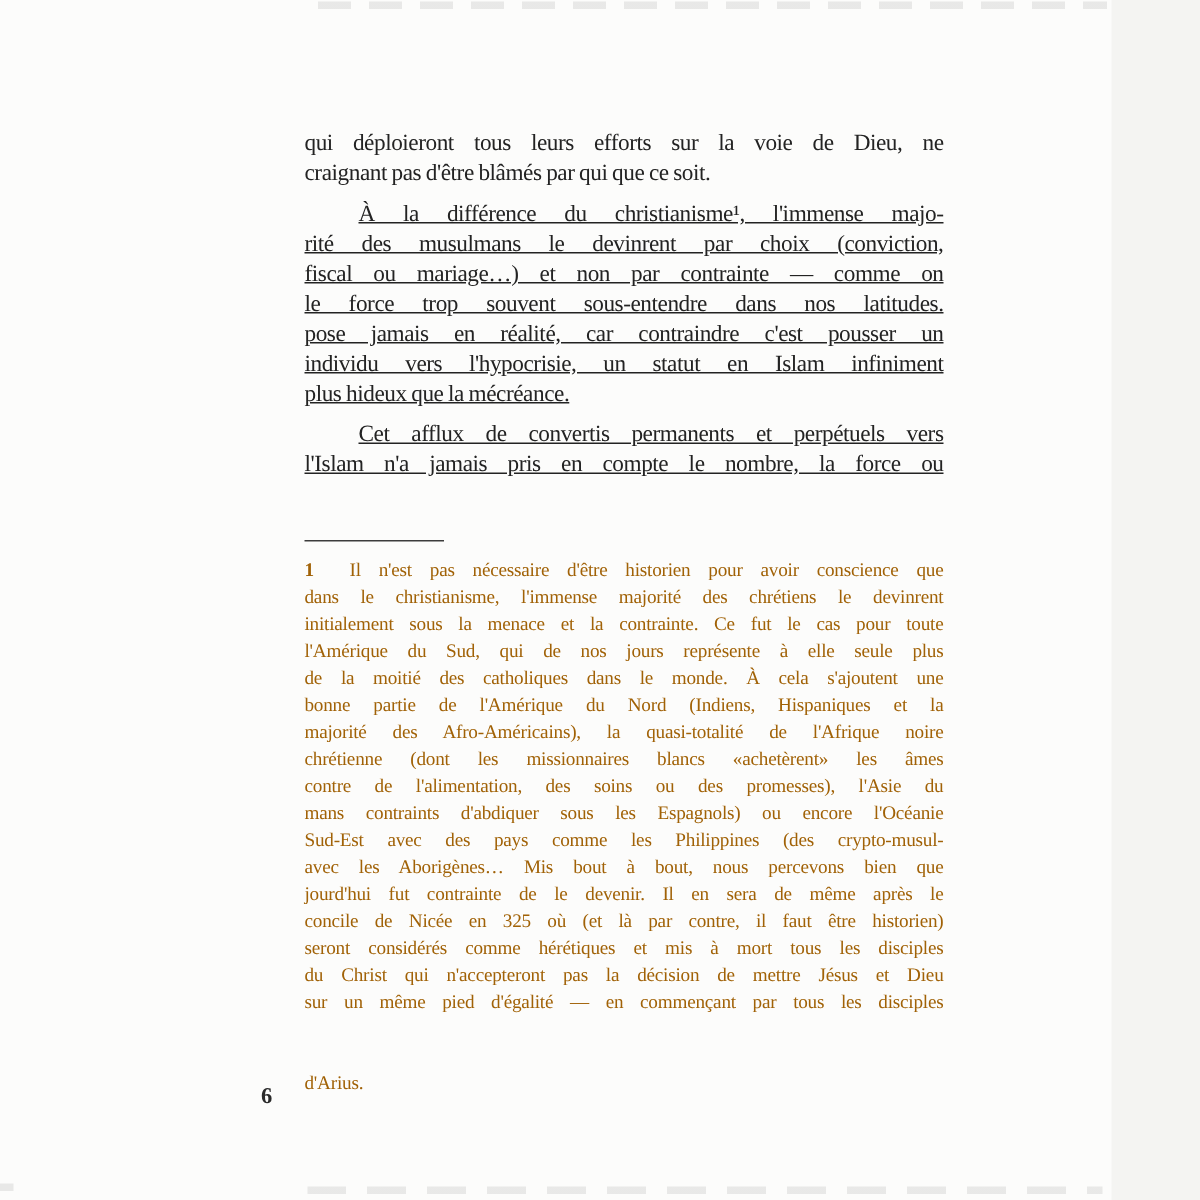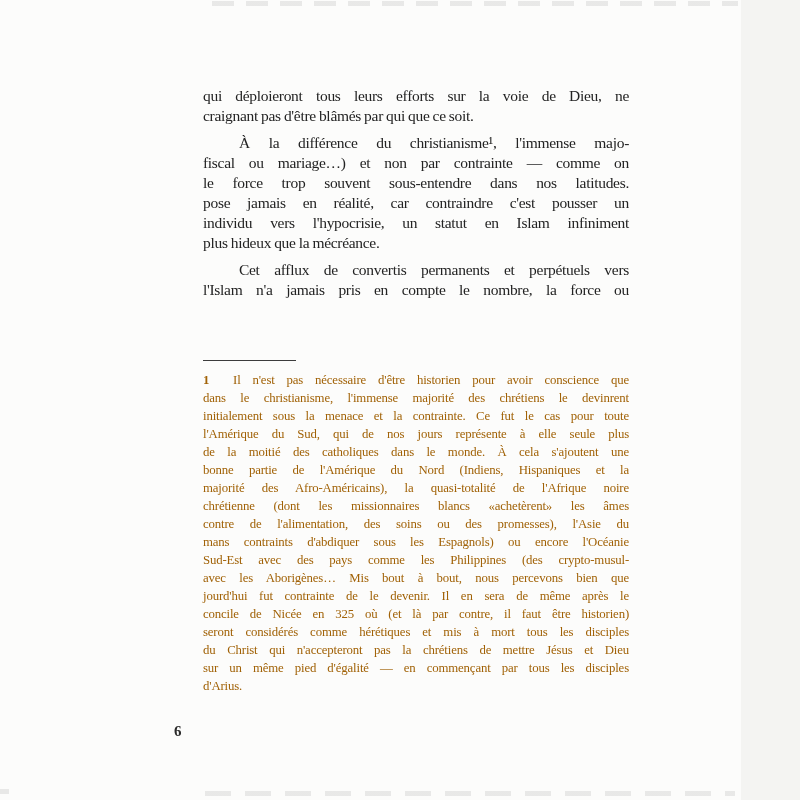--- a/index.html
+++ b/index.html
@@ -21,21 +21,21 @@
     background:repeating-linear-gradient(90deg,rgba(60,60,60,0.10) 0 26px,rgba(0,0,0,0) 26px 40px);}
   .edge-corner{left:0;bottom:6px;width:9px;height:5px;background:rgba(60,60,60,0.10);}
 
   
   .textblock{
     position:absolute;left:203px;top:86px;width:426px;
     font-size:15.5px;line-height:20px;
     letter-spacing:-0.3px;word-spacing:-0.5px;
     color:#232323;
   }
-  .paragraph + .paragraph{margin-top:7px;}
+  .paragraph + .paragraph{margin-top:7px;text-decoration:underline;}
   .line{
     text-align:justify;
     text-align-last:justify;
     white-space:normal;
   }
   .line.indent{padding-left:36px;}
   .line.last{text-align-last:left;}
 
   
   .footnote-sep{
@@ -47,21 +47,21 @@
   .footnote{
     position:absolute;left:203px;top:371px;width:426px;
     font-size:12.8px;line-height:18px;
     letter-spacing:-0.15px;word-spacing:-0.3px;
     color:#a16207;
   }
   .fline{
     text-align:justify;
     text-align-last:justify;
   }
-  .fline.last{text-align-last:left;}
+  .fline.last{text-align-last:left;margin-top:36px;}
   .fnmark{font-weight:bold;}
 
   
   .pagenum{
     position:absolute;left:174px;top:723px;
     font-size:15px;font-weight:600;color:#2a2a2a;
   }
 </style>
 </head>
 <body>
@@ -69,20 +69,21 @@
 <div class="page">
   <div class="edge edge-top"></div>
 
   <div class="textblock">
       <div class="paragraph">
         <div class="line">qui déploieront tous leurs efforts sur la voie de Dieu, ne</div>
         <div class="line last">craignant pas d'être blâmés par qui que ce soit.</div>
       </div>
       <div class="paragraph">
         <div class="line indent">À la différence du christianisme¹, l'immense majo-</div>
+        <div class="line">rité des musulmans le devinrent par choix (conviction,</div>
         <div class="line">fiscal ou mariage…) et non par contrainte — comme on</div>
         <div class="line">le force trop souvent sous-entendre dans nos latitudes.</div>
         <div class="line">pose jamais en réalité, car contraindre c'est pousser un</div>
         <div class="line">individu vers l'hypocrisie, un statut en Islam infiniment</div>
         <div class="line last">plus hideux que la mécréance.</div>
       </div>
       <div class="paragraph">
         <div class="line indent">Cet afflux de convertis permanents et perpétuels vers</div>
         <div class="line">l'Islam n'a jamais pris en compte le nombre, la force ou</div>
       </div>
@@ -99,21 +100,21 @@
       <div class="fline">bonne partie de l'Amérique du Nord (Indiens, Hispaniques et la</div>
       <div class="fline">majorité des Afro-Américains), la quasi-totalité de l'Afrique noire</div>
       <div class="fline">chrétienne (dont les missionnaires blancs «achetèrent» les âmes</div>
       <div class="fline">contre de l'alimentation, des soins ou des promesses), l'Asie du</div>
       <div class="fline">mans contraints d'abdiquer sous les Espagnols) ou encore l'Océanie</div>
       <div class="fline">Sud-Est avec des pays comme les Philippines (des crypto-musul-</div>
       <div class="fline">avec les Aborigènes… Mis bout à bout, nous percevons bien que</div>
       <div class="fline">jourd'hui fut contrainte de le devenir. Il en sera de même après le</div>
       <div class="fline">concile de Nicée en 325 où (et là par contre, il faut être historien)</div>
       <div class="fline">seront considérés comme hérétiques et mis à mort tous les disciples</div>
-      <div class="fline">du Christ qui n'accepteront pas la chrétiens de mettre Jésus et Dieu</div>
+      <div class="fline">du Christ qui n'accepteront pas la décision de mettre Jésus et Dieu</div>
       <div class="fline">sur un même pied d'égalité — en commençant par tous les disciples</div>
       <div class="fline last">d'Arius.</div>
     </div>
 
   <div class="pagenum">6</div>
 
   <div class="edge edge-bottom"></div>
   <div class="edge edge-corner"></div>
 </div>
 

